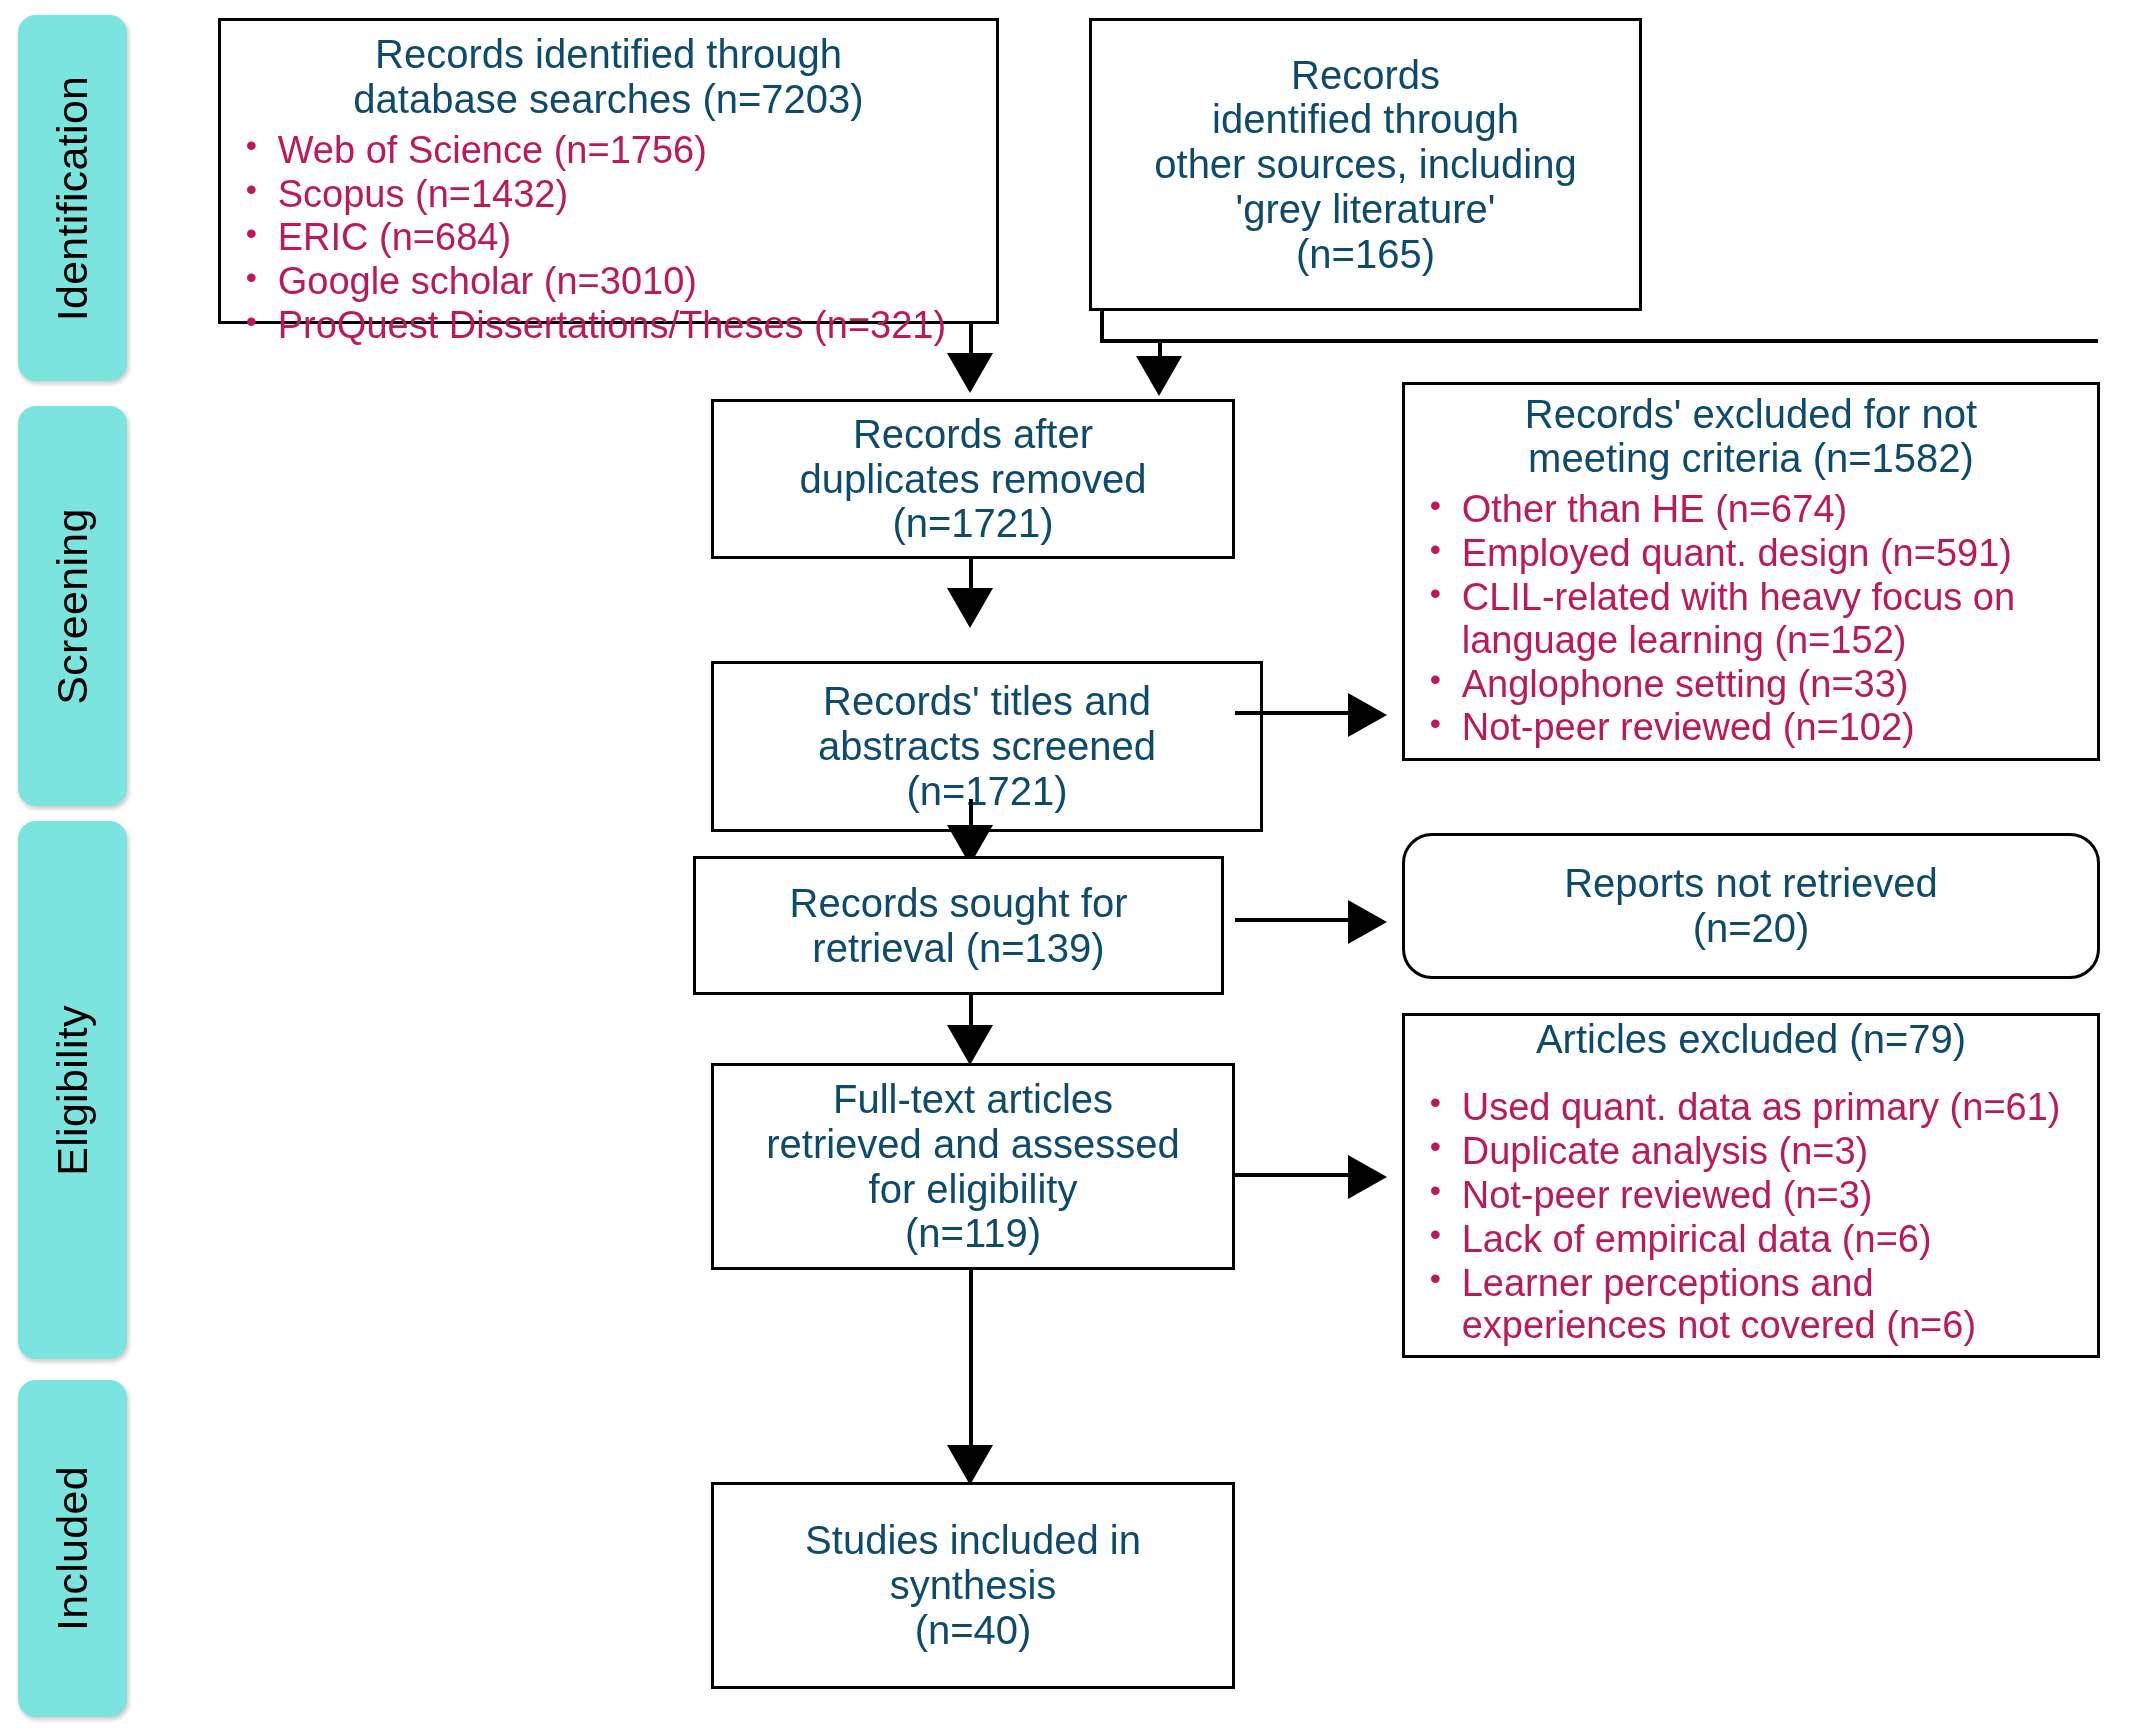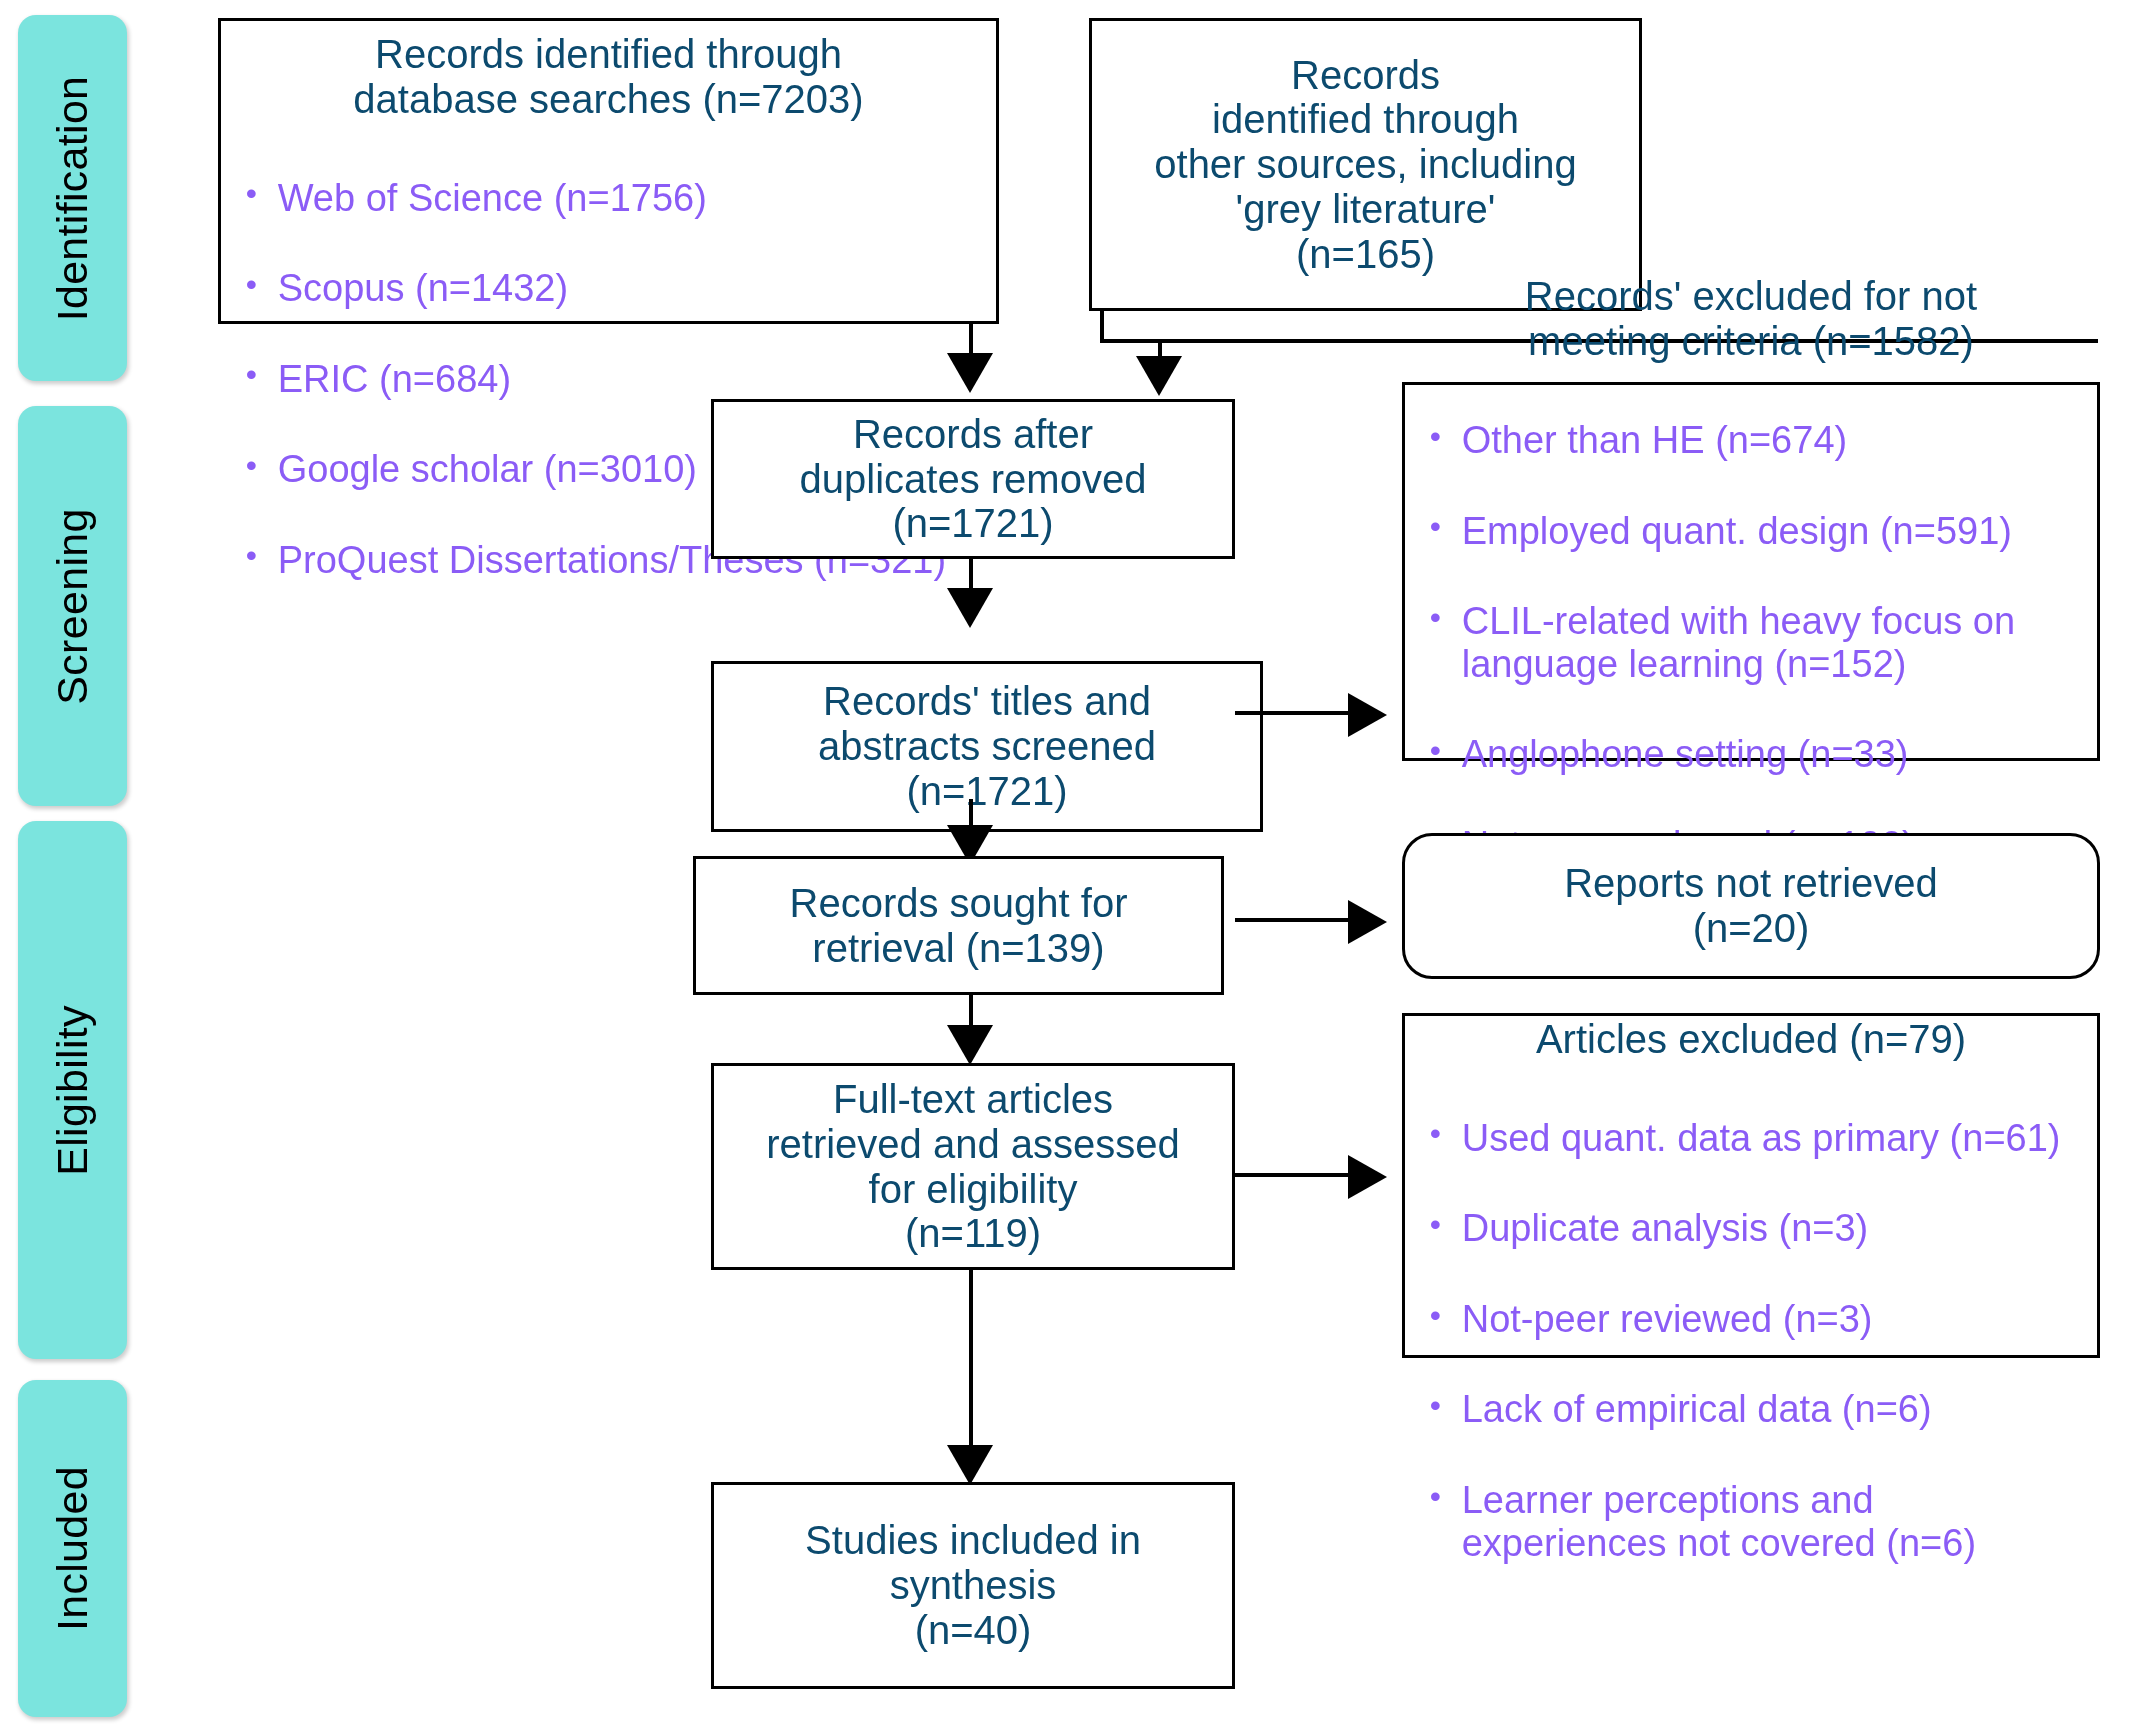--- a/index.html
+++ b/index.html
@@ -59,24 +59,23 @@
   }
   .flow-box .box-list {
     list-style: none;
     margin: 7px 0 0 0;
     padding: 0 0 0 11px;
   }
   .flow-box .box-list li {
     position: relative;
     font-size: 38px;
     line-height: 1.12;
-    color: #8b5cf6;
+    color: #be185d;
     padding-left: 36px;
     margin-bottom: 1.4px;
-    margin-top: 48px;
   }
   .flow-box .box-list li::before {
     content: "\2022";
     position: absolute;
     left: 4.1px;
     top: -1.4px;
     font-size: 32px;
     line-height: 1.18;
   }
   .flow-box.compact .box-title { text-align: center; }

